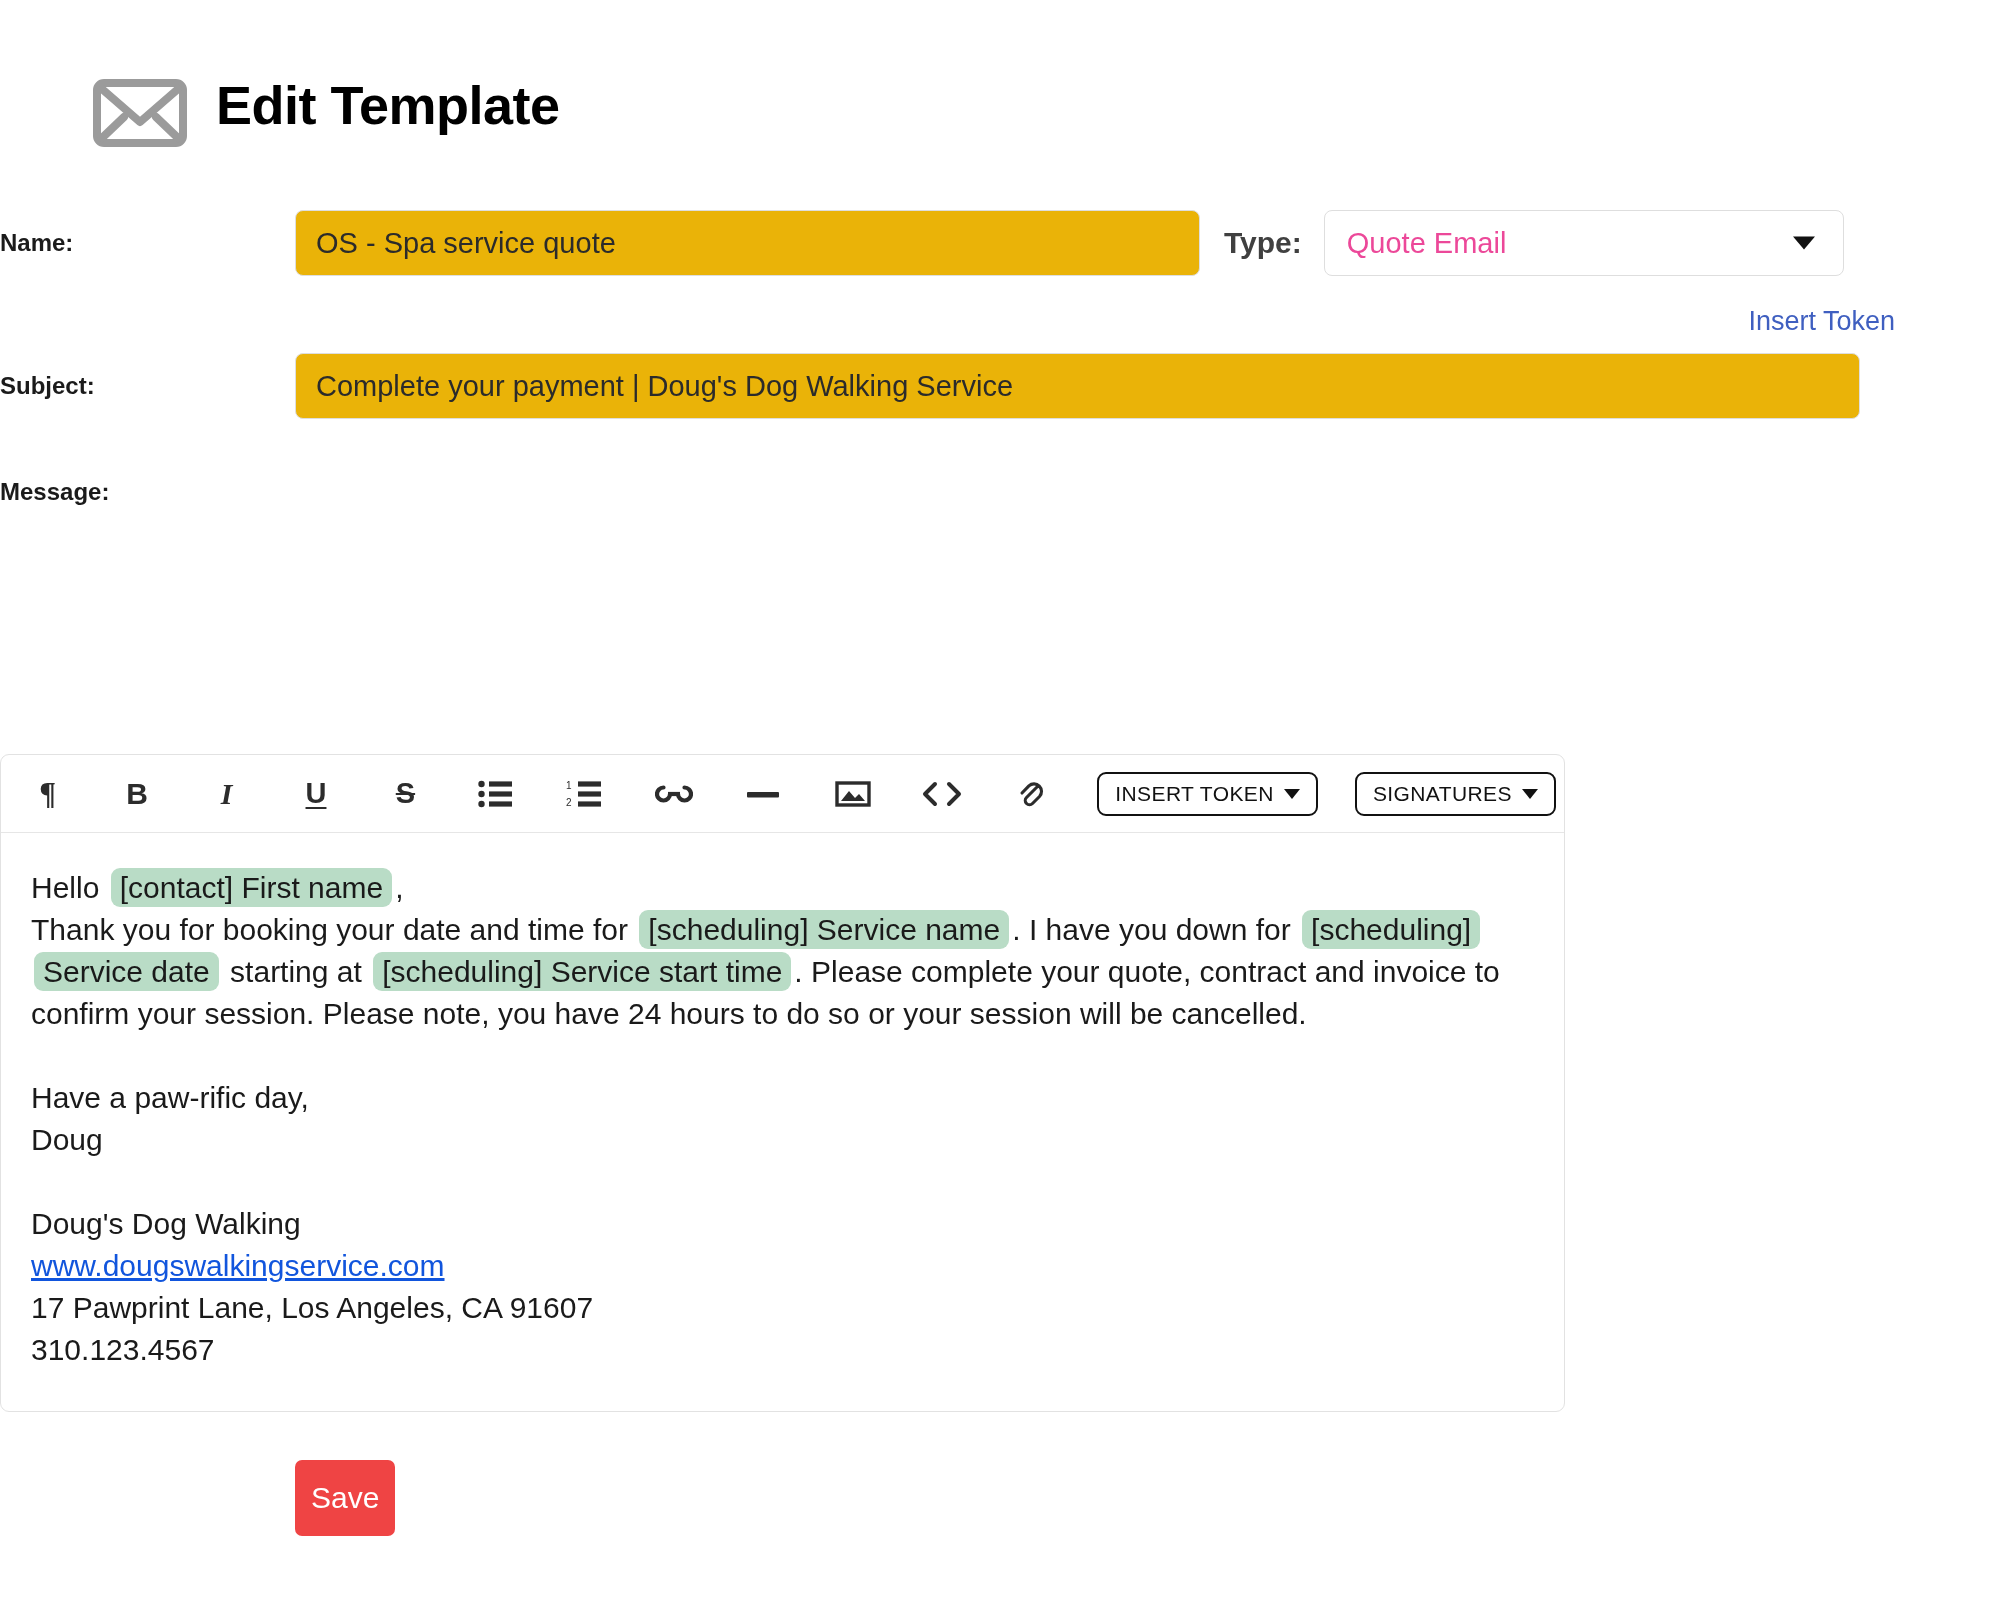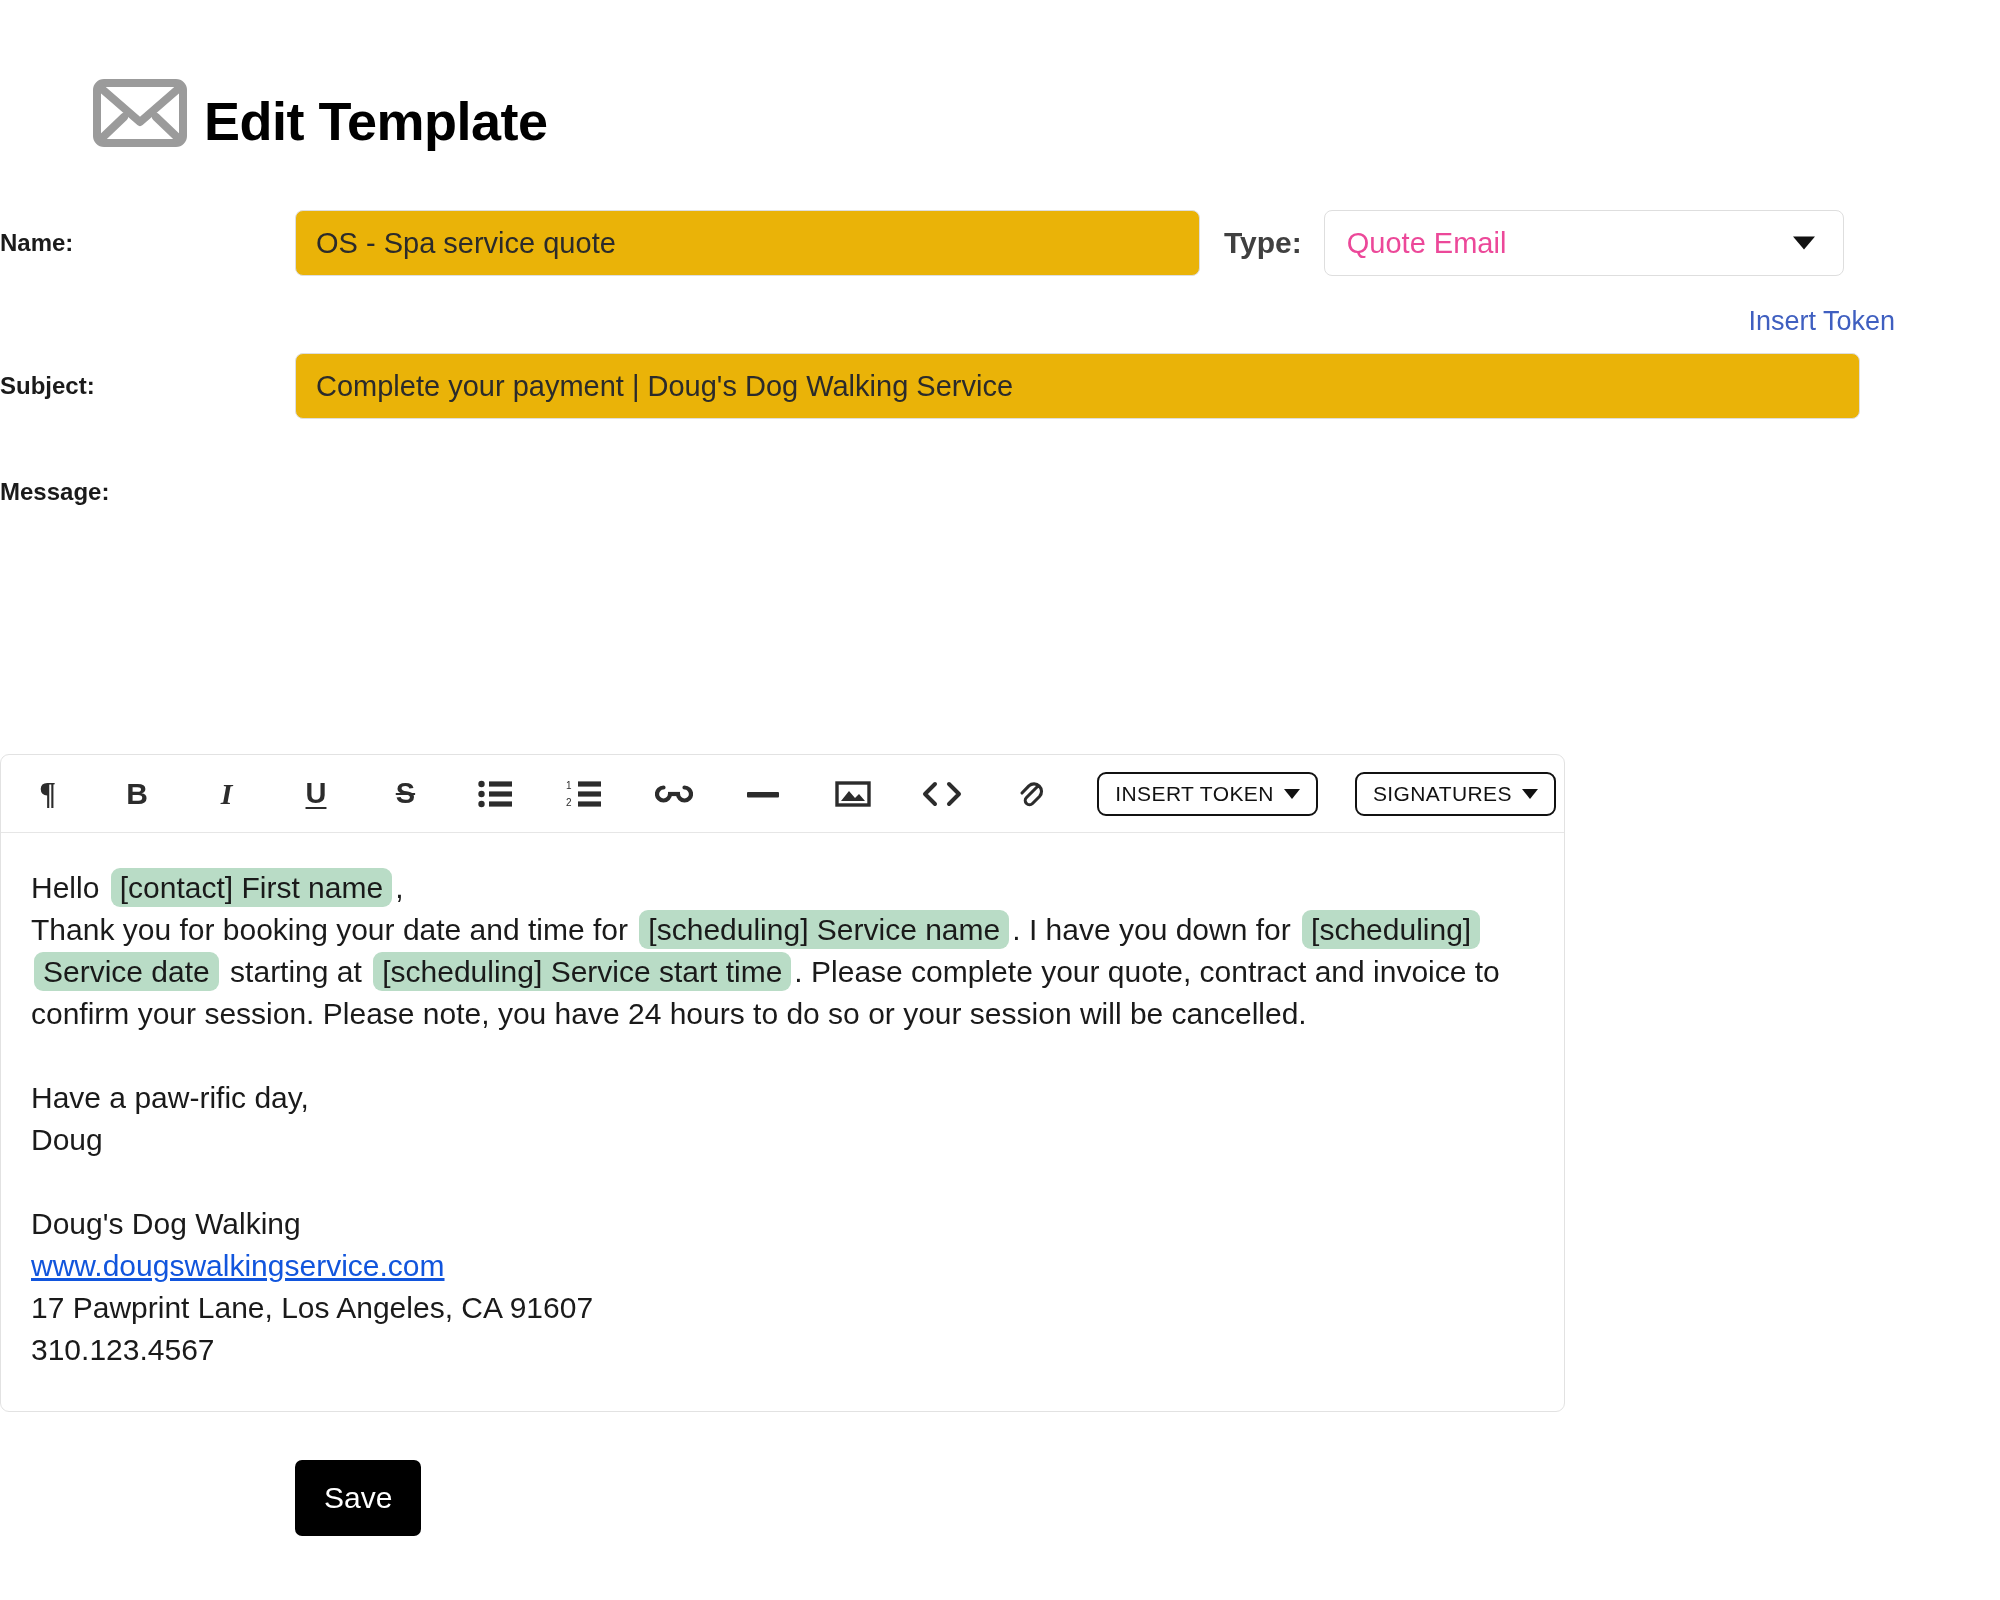--- a/index.html
+++ b/index.html
@@ -11,22 +11,22 @@
     width: 2000px;
     height: 1600px;
     font-family: "Liberation Sans", sans-serif;
     color: #202020;
     overflow: hidden;
   }
 
   
   .page-header {
     display: flex;
-    align-items: flex-end;
-    gap: 16px;
+    align-items: flex-start;
+    gap: 28px;
     padding: 78px 0 0 92px;
   }
   .envelope-icon {
     width: 96px;
     height: 70px;
     flex: 0 0 auto;
   }
   .page-title {
     font-size: 54px;
     font-weight: 700;
@@ -216,27 +216,27 @@
     color: #1a1a1a;
   }
   .body-link {
     color: #1155dd;
     text-decoration: underline;
   }
 
   
   .save-row { margin-top: 48px; }
   .save-btn {
-    background: #000000;
+    background: #ef4444;
     color: #ffffff;
     border: none;
     border-radius: 7px;
     font-size: 30px;
     font-family: "Liberation Sans", sans-serif;
-    padding: 0 29px;
+    padding: 0 16px;
     height: 76px;
     cursor: pointer;
     line-height: 76px;
   }
 </style>
 </head>
 <body>
 
 <div class="page-header">
   <span class="envelope-icon">

